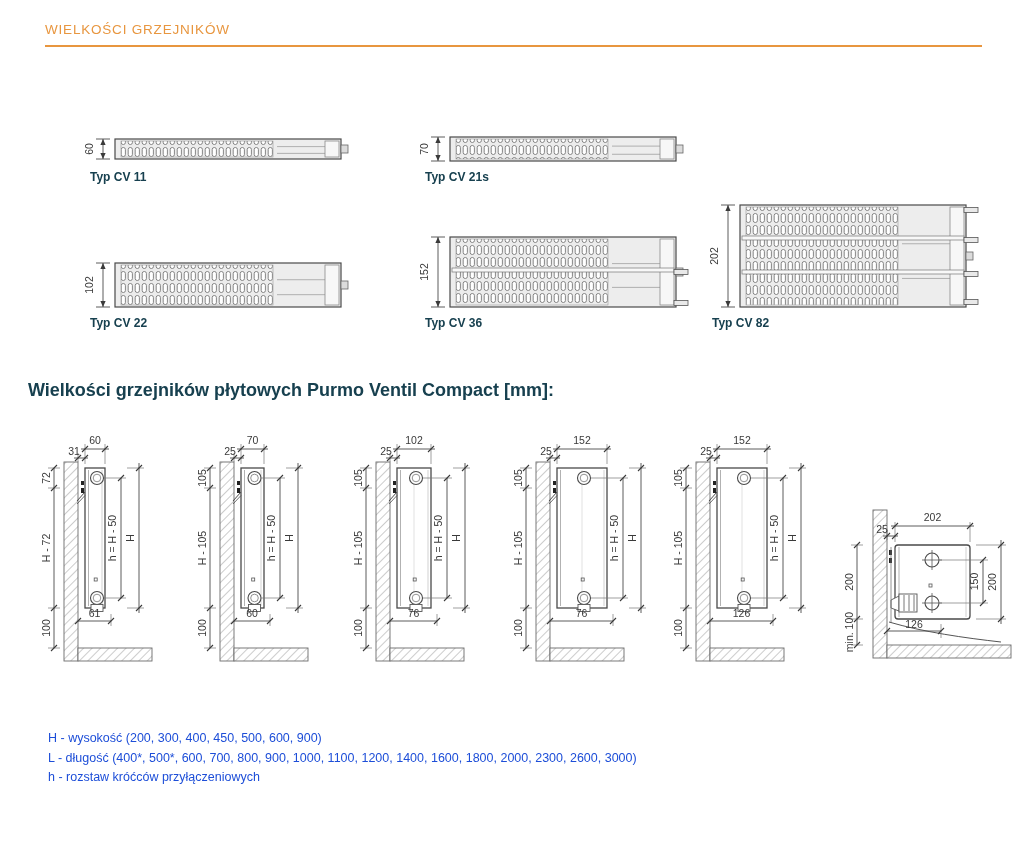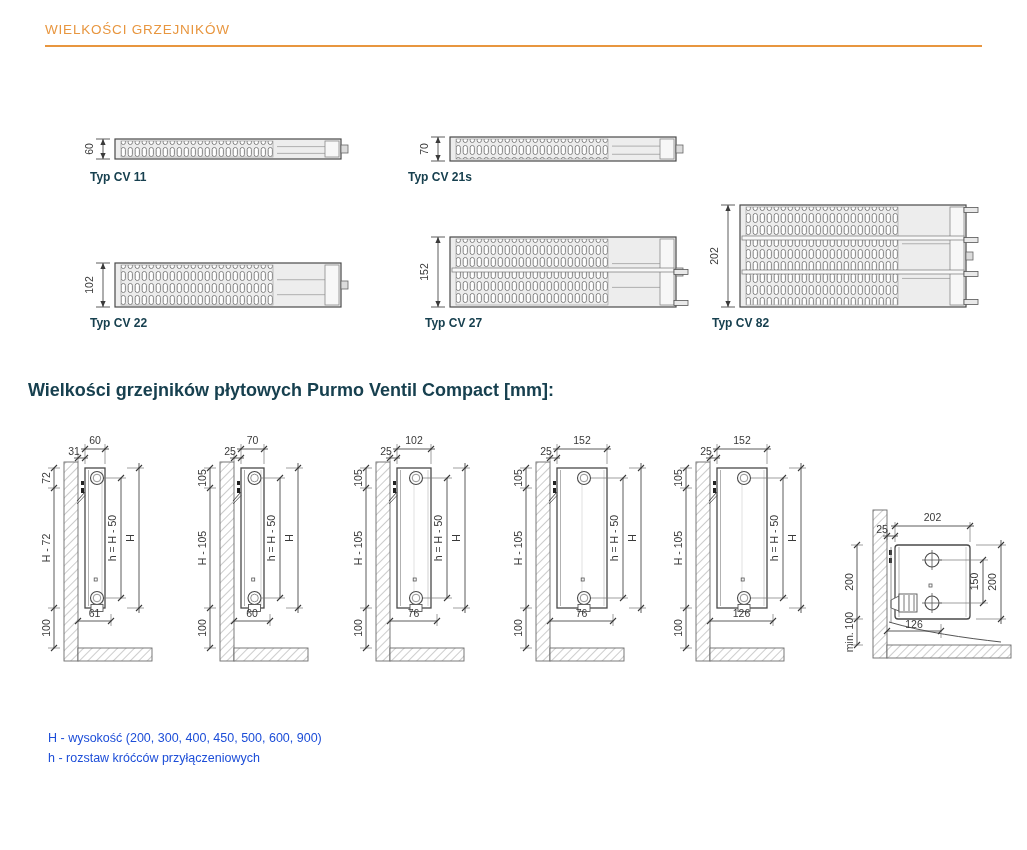--- a/index.html
+++ b/index.html
@@ -108,23 +108,23 @@
       <rect x="256" y="52" width="7" height="8" fill="#dcdcdc" stroke="#666" stroke-width="0.8"></rect>
       <rect x="32" y="36" width="222" height="4" fill="#f8f8f8" stroke="#777" stroke-width="0.7"></rect>
       <rect x="32" y="70" width="222" height="4" fill="#f8f8f8" stroke="#777" stroke-width="0.7"></rect>
       <rect x="254" y="7.5" width="14" height="5" fill="#e9e9e9" stroke="#555" stroke-width="0.8"></rect>
       <rect x="254" y="37.5" width="14" height="5" fill="#e9e9e9" stroke="#555" stroke-width="0.8"></rect>
       <rect x="254" y="71.5" width="14" height="5" fill="#e9e9e9" stroke="#555" stroke-width="0.8"></rect>
       <rect x="254" y="99.5" width="14" height="5" fill="#e9e9e9" stroke="#555" stroke-width="0.8"></rect>
     </svg>
 
   <div class="cv-label" style="left:90px;top:170px">Typ CV 11</div>
-  <div class="cv-label" style="left:408px;top:170px">Typ CV 21s</div>
+  <div class="cv-label" style="left:425px;top:170px">Typ CV 21s</div>
   <div class="cv-label" style="left:90px;top:316px">Typ CV 22</div>
-  <div class="cv-label" style="left:425px;top:316px">Typ CV 27</div>
+  <div class="cv-label" style="left:425px;top:316px">Typ CV 36</div>
   <div class="cv-label" style="left:712px;top:316px">Typ CV 82</div>
 
   <div class="section-title">Wielkości grzejników płytowych Purmo Ventil Compact [mm]:</div>
 
   <svg id="cs0" class="diagram" style="left:40px;top:428px" width="158" height="244">
       <rect x="24" y="34" width="14" height="199" fill="url(#hatch)" stroke="#6a6a6a" stroke-width="0.9"></rect>
       <rect x="38" y="220" width="74" height="13" fill="url(#hatch)" stroke="#6a6a6a" stroke-width="0.9"></rect>
       <rect x="45" y="40" width="20" height="140" fill="#fff" stroke="#4a4a4a" stroke-width="1.3"></rect>
       <line x1="48.5" y1="42" x2="48.5" y2="178" stroke="#909090" stroke-width="0.7"></line>
       <line x1="62" y1="42" x2="62" y2="178" stroke="#bdbdbd" stroke-width="0.7"></line>
@@ -467,15 +467,16 @@
       <text x="10" y="142" text-anchor="middle" class="dim" transform="rotate(-90 10 142)">min. 100</text>
       <line x1="98" y1="134" x2="98" y2="148" stroke="#777" stroke-width="0.7"></line>
       <line x1="44" y1="141" x2="98" y2="141" stroke="#4a4a4a" stroke-width="0.9"></line>
       <line x1="41" y1="144" x2="47" y2="138" stroke="#3a3a3a" stroke-width="1.1"></line>
       <line x1="95" y1="144" x2="101" y2="138" stroke="#3a3a3a" stroke-width="1.1"></line>
       <text x="71" y="137.5" text-anchor="middle" class="dim">126</text>
     </svg>
 
   <div class="legend">
     <div>H - wysokość (200, 300, 400, 450, 500, 600, 900)</div>
+    <div>L - długość (400*, 500*, 600, 700, 800, 900, 1000, 1100, 1200, 1400, 1600, 1800, 2000, 2300, 2600, 3000)</div>
     <div>h - rozstaw króćców przyłączeniowych</div>
   </div>
 </div>
 
 </body></html>

